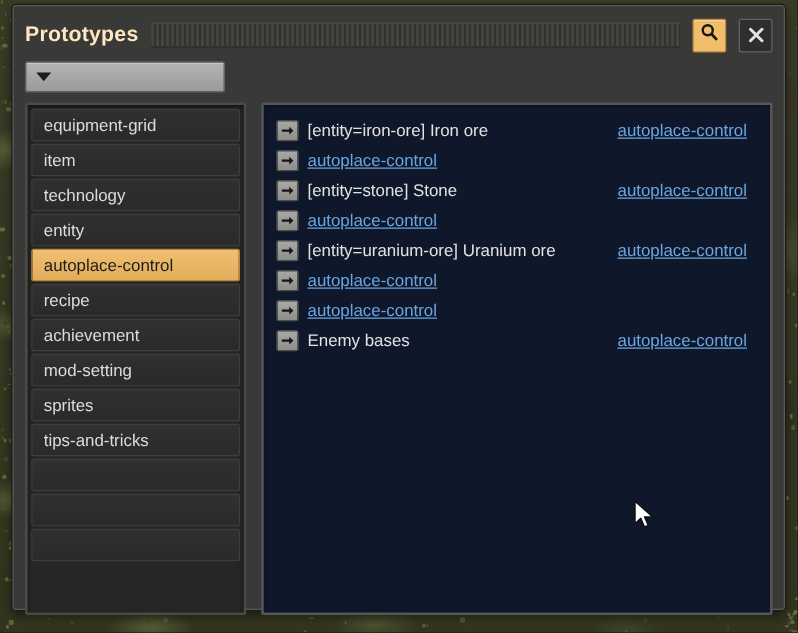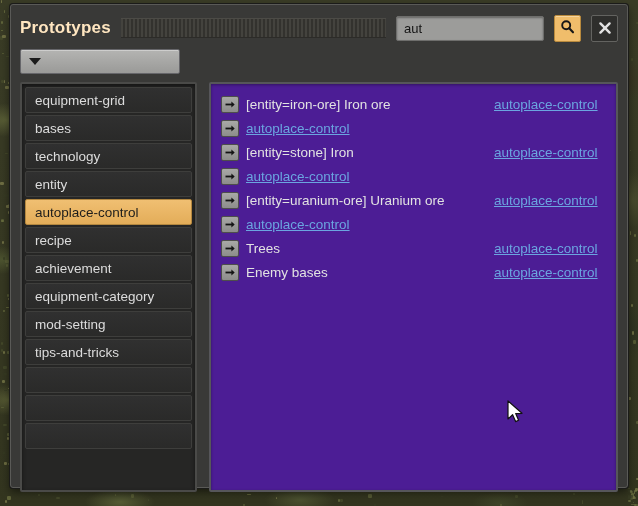--- a/index.html
+++ b/index.html
@@ -100,21 +100,21 @@
     white-space:nowrap; overflow:hidden;
   }
   .cat.selected{
     background:linear-gradient(#f0bf72,#e3ad59);
     border:1px solid #b3873f; color:#1d1d1b;
   }
   .cat.blank{ color:transparent; }
 
   
   #content{
-    flex:1; background:#4c1d95;
+    flex:1; background:#0f172a;
     border:2px solid #56565a; border-radius:2px;
     padding:8px 10px; overflow:hidden;
     box-shadow:inset 0 1px 3px rgba(0,0,0,.35);
   }
   .row{ display:flex; align-items:center; height:24px; }
   .gobtn{
     width:18px; height:17px; flex:0 0 18px; margin-right:7px;
     background:linear-gradient(#a8a8a6,#8d8d8b);
     border:1px solid #4e4e4c; border-radius:2px;
     display:flex; align-items:center; justify-content:center;
@@ -276,21 +276,20 @@
     <div class="chip" style="left: 7.87702px; top: 297.775px; width: 3.15256px; height: 2.20464px; background: rgb(123, 122, 74);"></div>
     <div class="chip" style="left: 0.604476px; top: 220.237px; width: 3.05111px; height: 2.16367px; background: rgb(106, 111, 64);"></div>
   </div>
 
 <div id="window">
 
   <div id="titlebar">
     <div id="title">Prototypes</div>
     <div id="dragbar"></div>
 
-    <div id="searchbox" placeholder="Search">aut</div>
 
     <div id="searchbtn">
       <span>
         <svg width="15" height="15" viewBox="0 0 15 15">
           <circle cx="6.2" cy="6.2" r="4" fill="none" stroke="#171717" stroke-width="1.9"></circle>
           <line x1="9.2" y1="9.2" x2="13" y2="13.3" stroke="#171717" stroke-width="2.1" stroke-linecap="round"></line>
         </svg>
       </span>
     </div>
 
@@ -305,28 +304,28 @@
   </div>
 
   <div id="dropdown">
     <span class="caret"></span>
   </div>
 
   <div id="body">
 
     <div id="sidebar">
         <div class="cat"><span>equipment-grid</span></div>
-        <div class="cat"><span>bases</span></div>
+        <div class="cat"><span>item</span></div>
         <div class="cat"><span>technology</span></div>
         <div class="cat"><span>entity</span></div>
         <div class="cat selected"><span>autoplace-control</span></div>
         <div class="cat"><span>recipe</span></div>
         <div class="cat"><span>achievement</span></div>
-        <div class="cat"><span>equipment-category</span></div>
         <div class="cat"><span>mod-setting</span></div>
+        <div class="cat"><span>sprites</span></div>
         <div class="cat"><span>tips-and-tricks</span></div>
         <div class="cat blank"><span></span></div>
         <div class="cat blank"><span></span></div>
         <div class="cat blank"><span></span></div>
       </div>
 
     <div id="content">
         <div class="row">
           <div class="gobtn">
             <svg width="12" height="11" viewBox="0 0 12 11">
@@ -346,21 +345,21 @@
           </div>
           <div class="rowtype">autoplace-control</div>
         </div>
         <div class="row">
           <div class="gobtn">
             <svg width="12" height="11" viewBox="0 0 12 11">
               <line x1="1.5" y1="5.5" x2="8.6" y2="5.5" stroke="#141414" stroke-width="1.8"></line>
               <path d="M7.4,2.4 L10.7,5.5 L7.4,8.6 Z" fill="#141414"></path>
             </svg>
           </div>
-          <div class="rowlabel">[entity=stone] Iron</div>
+          <div class="rowlabel">[entity=stone] Stone</div>
           <div class="rowtype">autoplace-control</div>
         </div>
         <div class="row">
           <div class="gobtn">
             <svg width="12" height="11" viewBox="0 0 12 11">
               <line x1="1.5" y1="5.5" x2="8.6" y2="5.5" stroke="#141414" stroke-width="1.8"></line>
               <path d="M7.4,2.4 L10.7,5.5 L7.4,8.6 Z" fill="#141414"></path>
             </svg>
           </div>
           <div class="rowtype">autoplace-control</div>
@@ -384,21 +383,20 @@
           </div>
           <div class="rowtype">autoplace-control</div>
         </div>
         <div class="row">
           <div class="gobtn">
             <svg width="12" height="11" viewBox="0 0 12 11">
               <line x1="1.5" y1="5.5" x2="8.6" y2="5.5" stroke="#141414" stroke-width="1.8"></line>
               <path d="M7.4,2.4 L10.7,5.5 L7.4,8.6 Z" fill="#141414"></path>
             </svg>
           </div>
-          <div class="rowlabel">Trees</div>
           <div class="rowtype">autoplace-control</div>
         </div>
         <div class="row">
           <div class="gobtn">
             <svg width="12" height="11" viewBox="0 0 12 11">
               <line x1="1.5" y1="5.5" x2="8.6" y2="5.5" stroke="#141414" stroke-width="1.8"></line>
               <path d="M7.4,2.4 L10.7,5.5 L7.4,8.6 Z" fill="#141414"></path>
             </svg>
           </div>
           <div class="rowlabel">Enemy bases</div>

